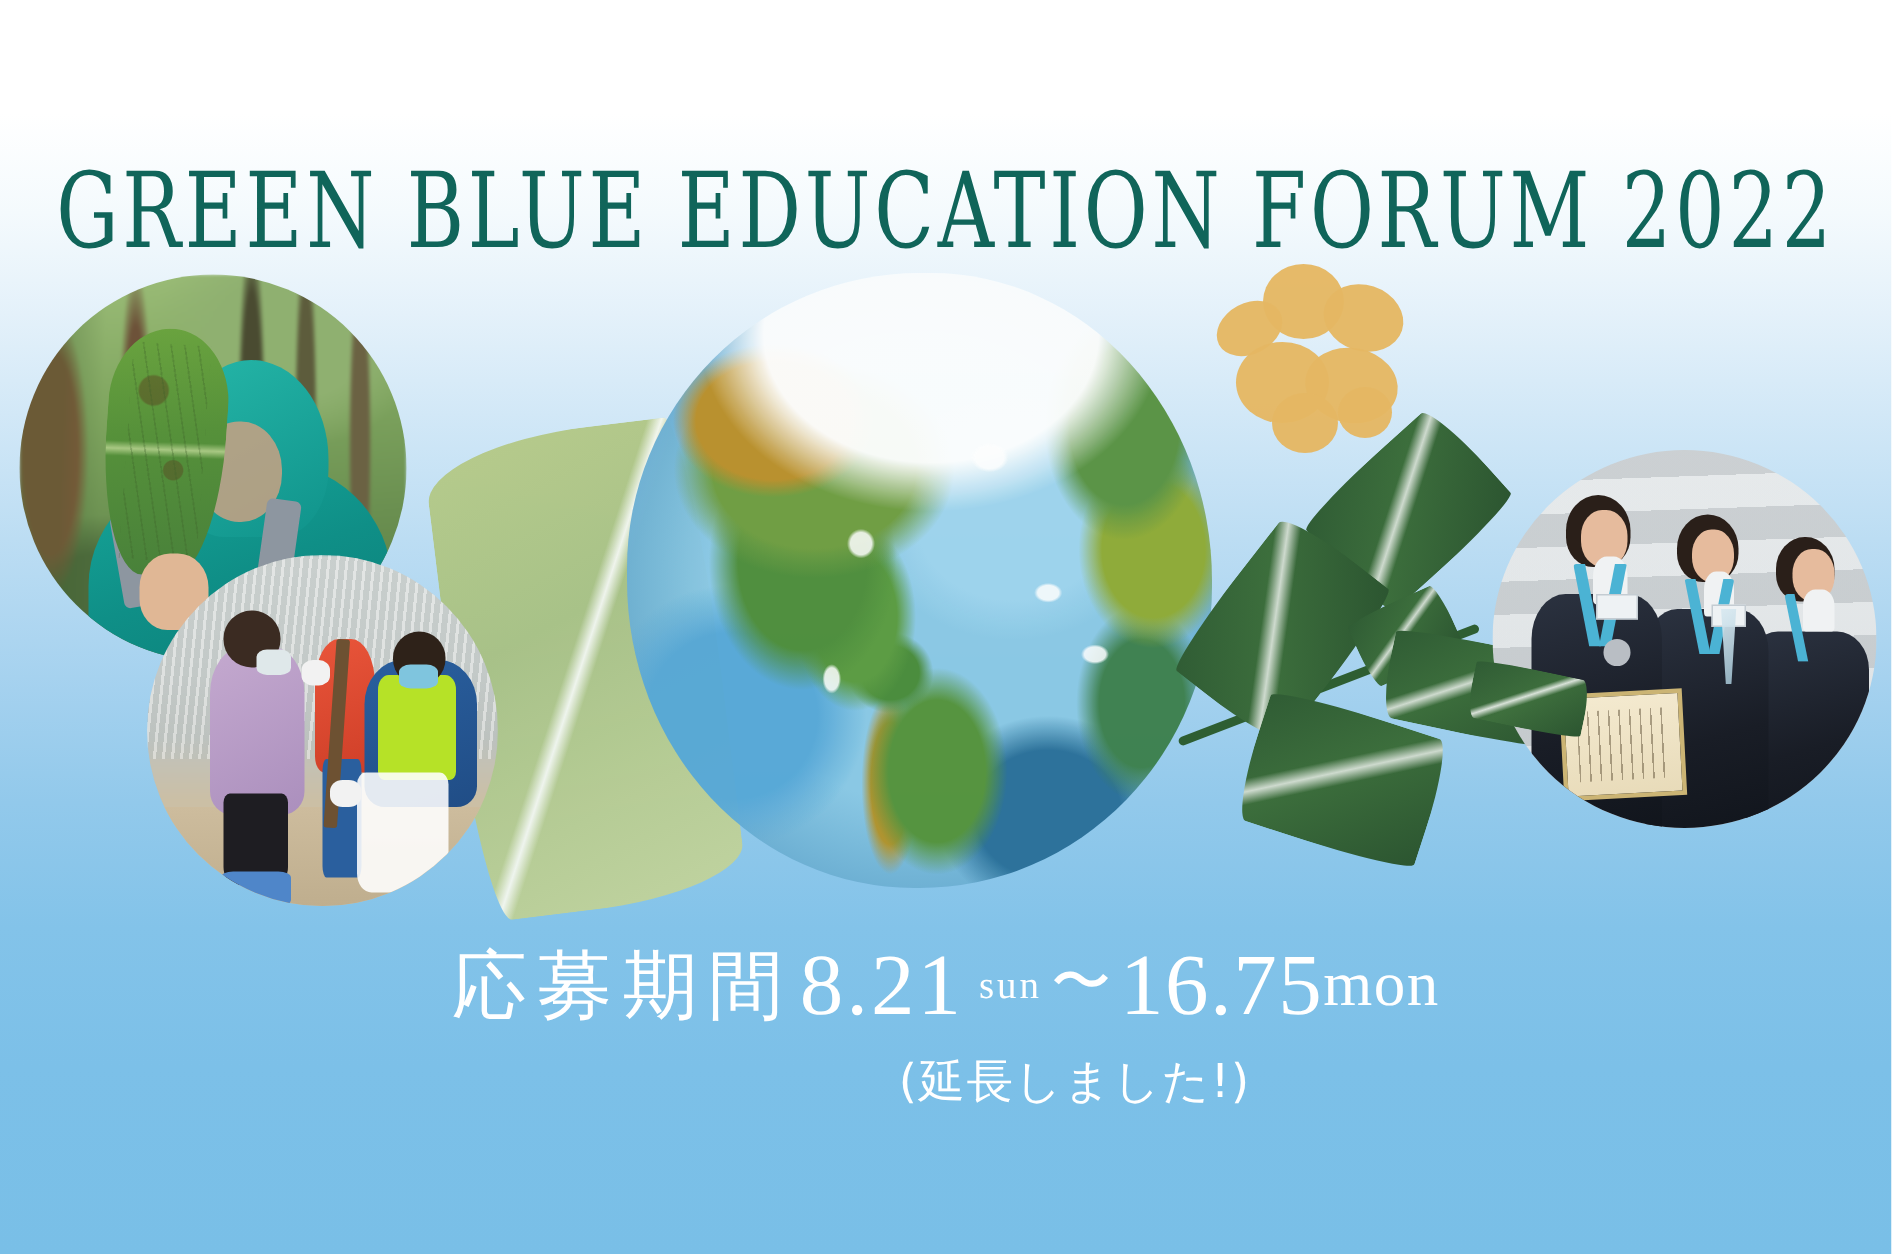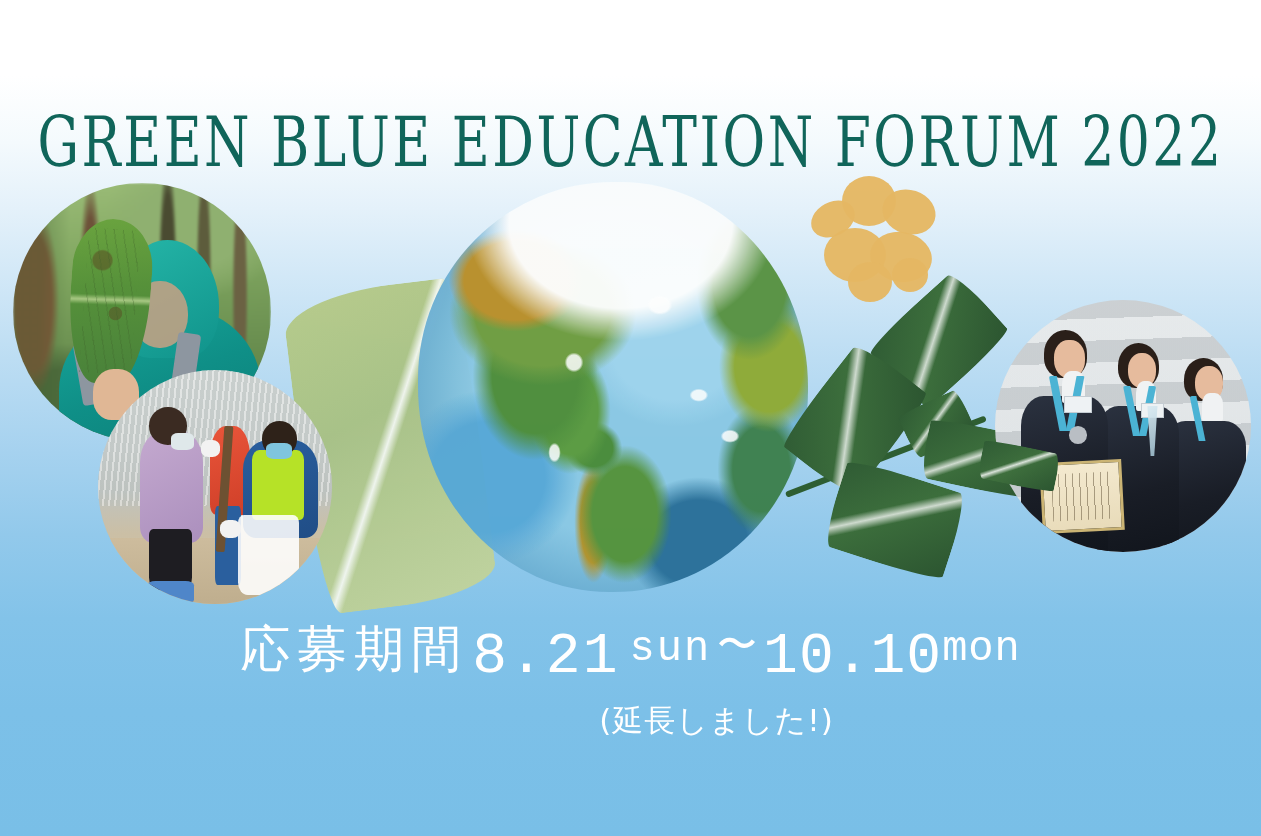--- a/index.html
+++ b/index.html
@@ -357,29 +357,29 @@
     font-weight:400;
     color:#10655a;
     transform:scaleY(1.34);
     transform-origin:center top;
     white-space:nowrap;
     z-index:20;
   }
 
   .date-row{
     position:absolute; left:0; right:0; top:628px;
-    display:flex; align-items:flex-start; justify-content:center;
+    display:flex; align-items:center; justify-content:center;
     gap:0;
     color:#ffffff;
     z-index:20;
-    font-family:Liberation Mono, monospace;
+    font-family:Liberation Serif, serif;
   }
   .dr-jp{ font-size:50px; letter-spacing:7px; line-height:1; font-weight:400; }
   .dr-d1{ font-size:58px; line-height:1; margin-left:4px; letter-spacing:2px;}
-  .dr-sun{ font-size:42px; line-height:1; margin-left:10px; letter-spacing:2px;}
+  .dr-sun{ font-size:26px; line-height:1; margin-left:10px; letter-spacing:2px;}
   .dr-tilde{ font-size:40px; line-height:1; margin:0 6px 4px 6px;}
   .dr-d2{ font-size:58px; line-height:1; letter-spacing:1px;}
   .dr-mon{ font-size:42px; line-height:1; letter-spacing:1px;}
 
   .extended{
     position:absolute; top:700px; left:0; right:0;
     text-align:center;
     padding-left:172px;
     color:#ffffff;
     font-family:"DejaVu Sans", sans-serif;
@@ -479,19 +479,19 @@
 
   <div class="leaf-small"></div>
 
   <div class="title">GREEN BLUE EDUCATION FORUM 2022</div>
 
   <div class="date-row">
     <span class="dr-jp">応募期間</span>
     <span class="dr-d1">8.21</span>
     <span class="dr-sun">sun</span>
     <span class="dr-tilde">〜</span>
-    <span class="dr-d2">10.10</span>
+    <span class="dr-d2">16.75</span>
     <span class="dr-mon">mon</span>
   </div>
 
   <div class="extended">(延長しました!)</div>
 
 </div>
 
 </body></html>

